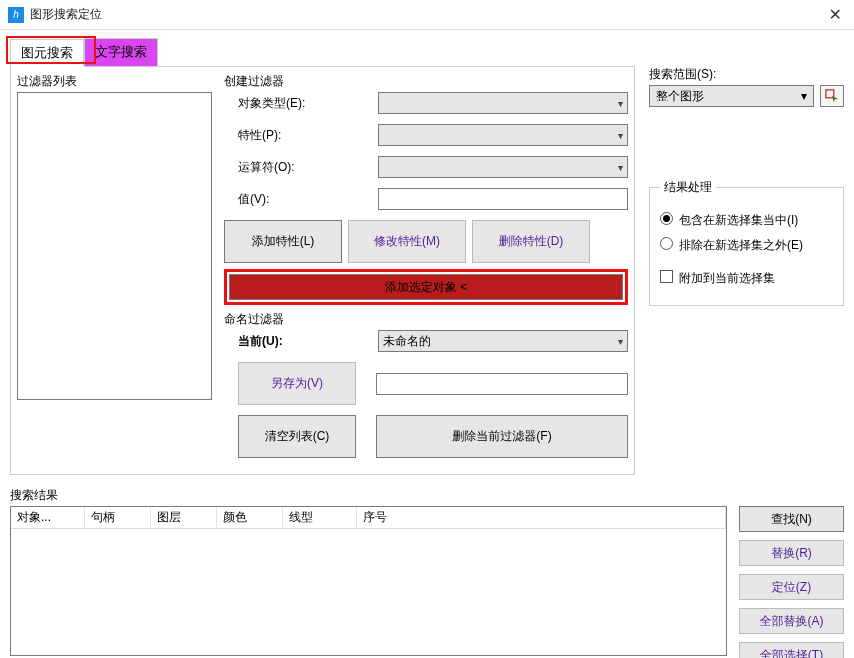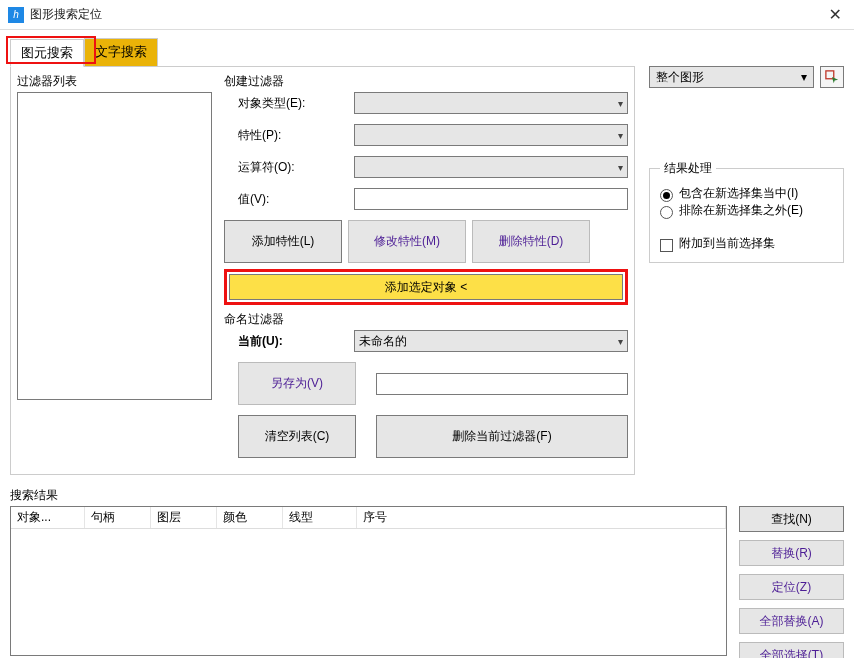--- a/index.html
+++ b/index.html
@@ -29,21 +29,21 @@
     color: #fff; font-size: 10px; font-style: italic;
   }
   .tb-title { flex: 1; color: #222; }
   .tb-close { font-size: 16px; color: #333; padding: 0 4px; cursor: pointer; }
 
   .content { padding: 8px 10px 8px 10px; }
 
   .tabs { display: flex; gap: 0; margin-bottom: 0; }
   .tab {
     padding: 4px 10px 4px 10px;
-    background: #eab308;
+    background: #d946ef;
     border: 1px solid #ccc;
     border-bottom: none;
     font-size: 13px;
     cursor: pointer;
   }
   .tab.active { background: #fff; border-bottom: 1px solid #fff; position: relative; top: 1px; }
 
   .highlight-red-tab {
     position: absolute;
     top: 36px; left: 6px;
@@ -70,20 +70,21 @@
     width: 100%;
   }
 
   
   .create-col { flex: 1; }
   .section-title { margin-bottom: 2px; }
   .form-row {
     display: flex;
     align-items: center;
     margin-bottom: 10px;
+    gap: 24px;
   }
   .form-row label {
     width: 130px;
     text-indent: 14px;
   }
   .dd {
     flex: 1;
     height: 22px;
     background: #e6e6e6;
     border: 1px solid #7a7a7a;
@@ -118,21 +119,21 @@
   .btn.w110 { width: 118px; }
 
   .add-sel-wrap {
     margin-top: 6px;
     border: 3px solid #e11;
     padding: 2px;
   }
   .add-sel-btn {
     width: 100%;
     height: 26px;
-    background: #fde047;
+    background: #b91c1c;
     border: 1px solid #7a7a7a;
     display: flex; align-items: center; justify-content: center;
     cursor: pointer;
   }
 
   .named { margin-top: 6px; }
   .named .form-row label { text-indent: 14px; font-weight: bold; }
   .named-right-wrap { flex: 1; display: flex; }
   .named-right-wrap .btn { flex: 1; }
 
@@ -156,22 +157,22 @@
   }
   .pick-svg { width: 14px; height: 14px; }
 
   fieldset.group {
     border: 1px solid #ccc;
     padding: 8px 10px 10px 10px;
     margin: 0;
   }
   fieldset.group legend { padding: 0 4px; font-size: 12px; }
   .radio-row, .check-row {
-    display: flex; align-items: flex-end; gap: 6px;
-    margin: 0 0;
+    display: flex; align-items: flex-start; gap: 6px;
+    margin: 8px 0;
     font-size: 12px;
     cursor: pointer;
   }
   .radio {
     width: 13px; height: 13px; border: 1px solid #555; border-radius: 50%;
     display: inline-flex; align-items: center; justify-content: center;
   }
   .radio .dot { width: 7px; height: 7px; background: #000; border-radius: 50%; }
   .checkbox {
     width: 13px; height: 13px; border: 1px solid #555; background: #fff;
@@ -301,20 +302,21 @@
             <div class="named-right-wrap">
               <div class="btn">删除当前过滤器(F)</div>
             </div>
           </div>
         </div>
       </div>
     </div>
 
     <div class="right-col">
       <div>
+        <div class="col-label">搜索范围(S):</div>
         <div class="scope-row">
           <div class="scope-dd">
             <span>整个图形</span>
             <span class="chev">▾</span>
           </div>
           <div class="pick-icon">
             <svg class="pick-svg" viewBox="0 0 16 16">
               <rect x="1" y="1" width="9" height="9" fill="none" stroke="#c0392b" stroke-width="1.5"></rect>
               <path d="M8 8 L15 11 L11 12 L10 15 Z" fill="#2e7d32"></path>
             </svg>

